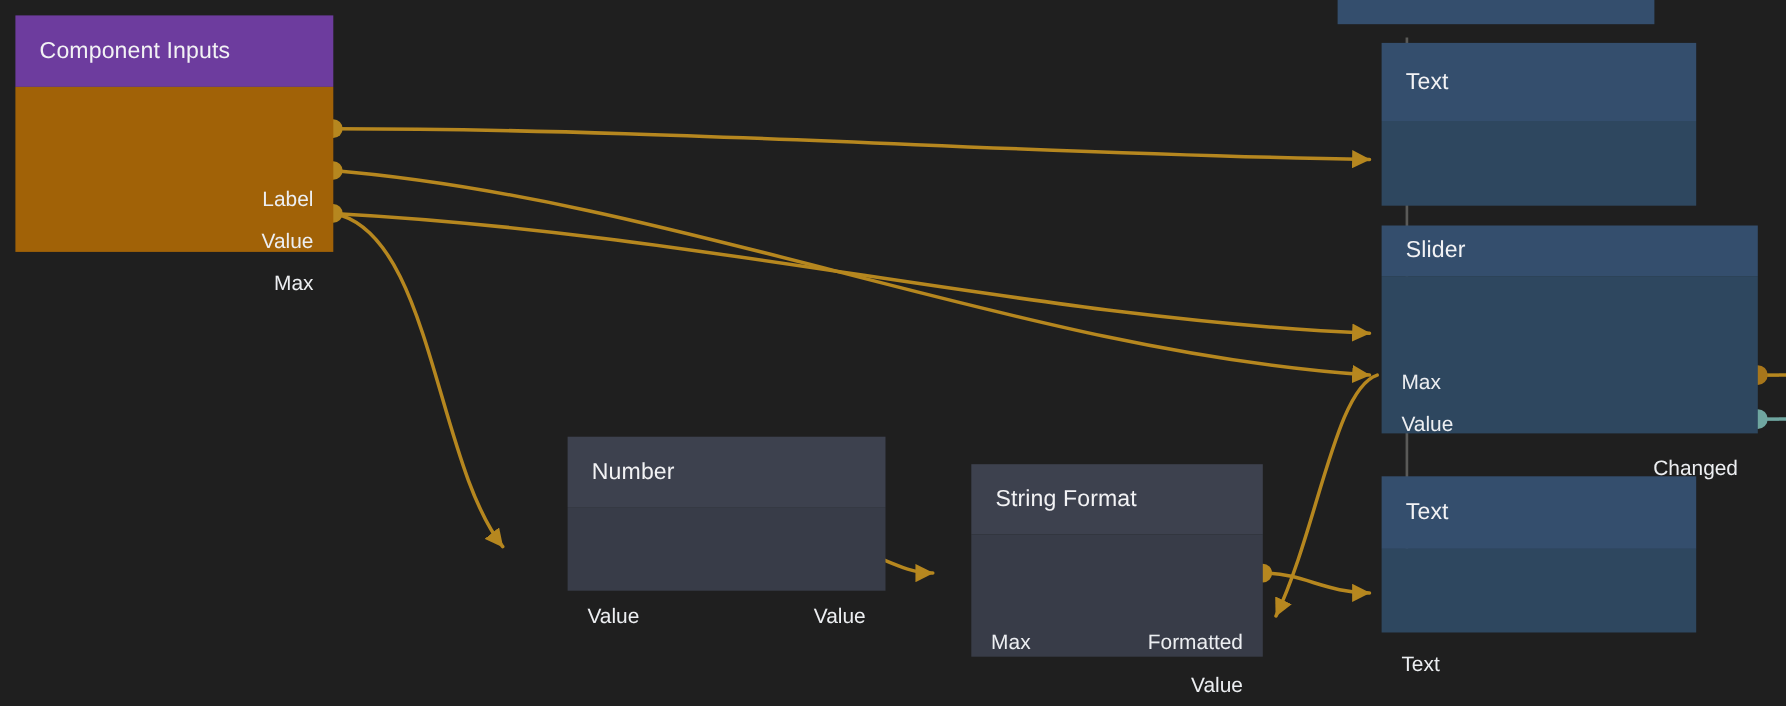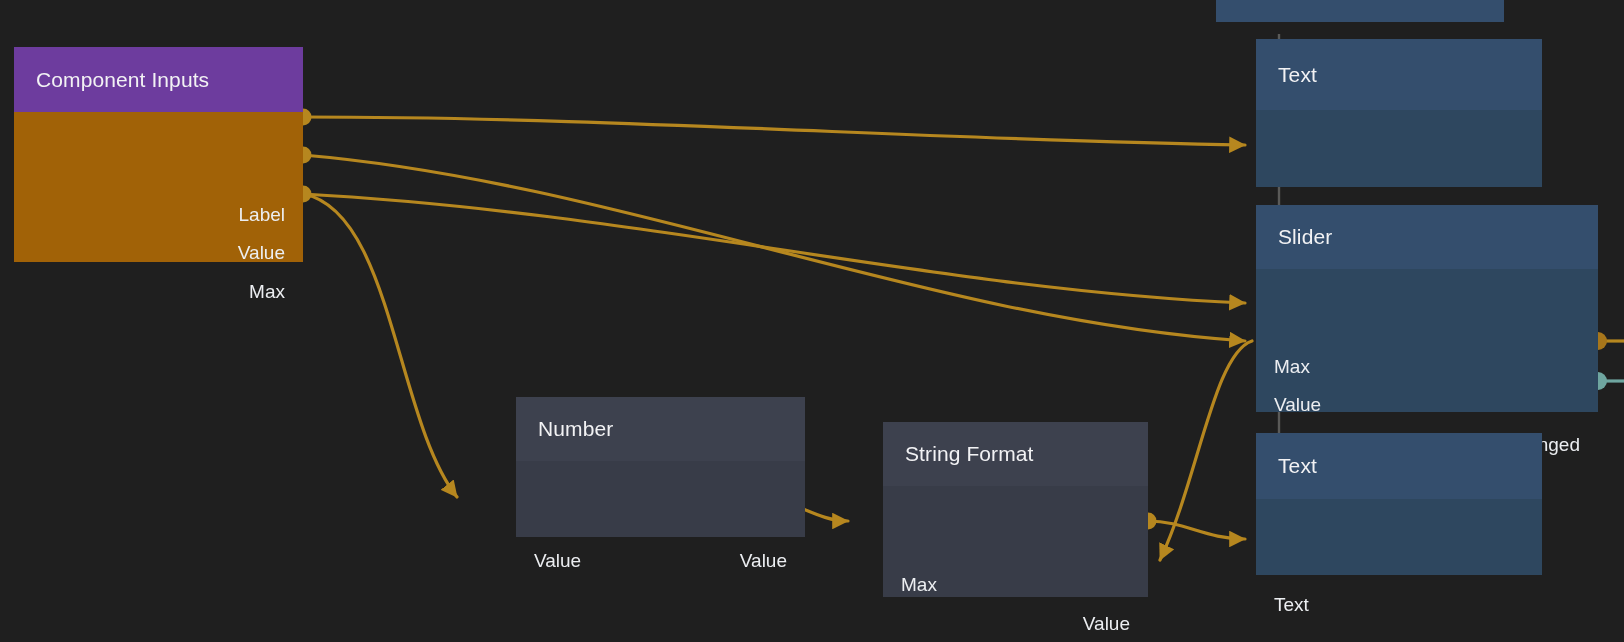--- a/index.html
+++ b/index.html
@@ -61,21 +61,21 @@
     position: absolute;
     font-size: 19px;
     color: #eceef1;
     white-space: nowrap;
     line-height: 26px;
   }
   .port-label.in  { left: 18px; }
   .port-label.out { right: 18px; }
 
   
-  .node.purple .node-header { background: #6d3c9e; margin-top: 33px; }
+  .node.purple .node-header { background: #6d3c9e; }
   .node.purple .node-body   { background: #a16207; }
 
   .node.blue .node-header { background: #344e6d; }
   .node.blue .node-body   { background: #2e475f; }
 
   .node.gray .node-header { background: #3d414e; }
   .node.gray .node-body   { background: #383c48; }
 </style>
 </head>
 <body>
@@ -157,21 +157,21 @@
       <span>Text</span>
     </div>
     <div class="node-body" style="height:77px;">
       <div class="port-row" style="top:93px;">
         <span class="port-label in">Text</span>
       </div>
     </div>
   </div>
 
   <div class="node blue" style="left:1256px; top:205px; width:342px; height:207px;">
-    <div class="node-header" style="height:64px;">
+    <div class="node-header" style="height:46px;">
       <span>Slider</span>
     </div>
     <div class="node-body" style="height:143px;">
       <div class="port-row" style="top:85px;">
         <span class="port-label in">Max</span>
       </div>
       <div class="port-row" style="top:123px;">
         <span class="port-label in">Value</span>
       </div>
       <div class="port-row" style="top:123px;">
@@ -209,19 +209,22 @@
   </div>
 
   <div class="node gray" style="left:859px; top:422px; width:289px; height:175px;padding-left:24px;">
     <div class="node-header" style="height:64px;">
       <span>String Format</span>
     </div>
     <div class="node-body" style="height:111px;">
       <div class="port-row" style="top:86px;">
         <span class="port-label in">Max</span>
       </div>
+      <div class="port-row" style="top:86px;">
+        <span class="port-label out">Formatted</span>
+      </div>
       <div class="port-row" style="top:125px;">
         <span class="port-label out">Value</span>
       </div>
     </div>
   </div>
 
 </div>
 
 </body></html>

